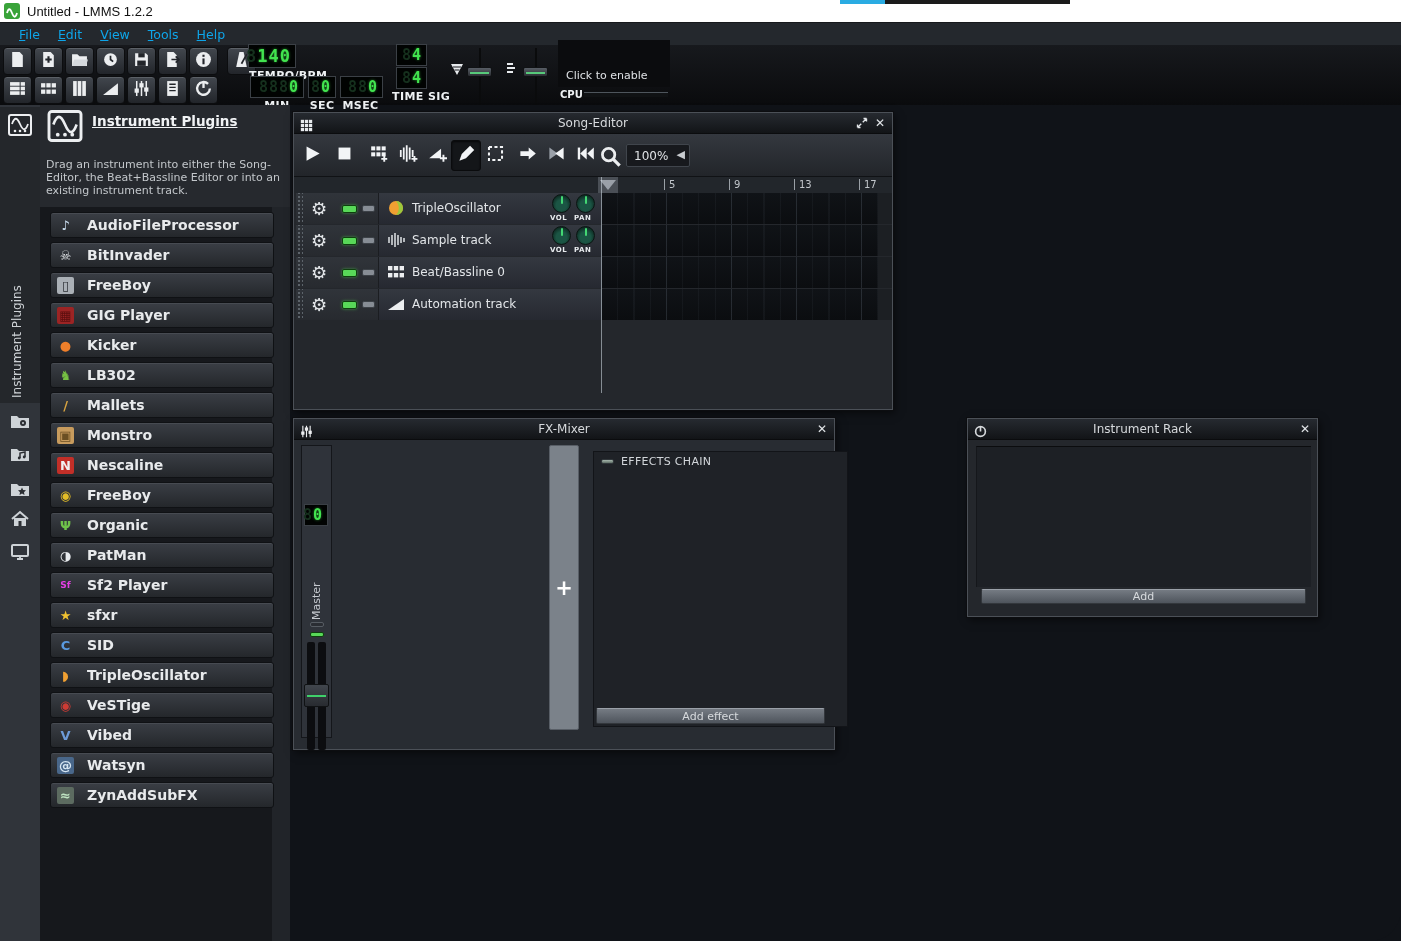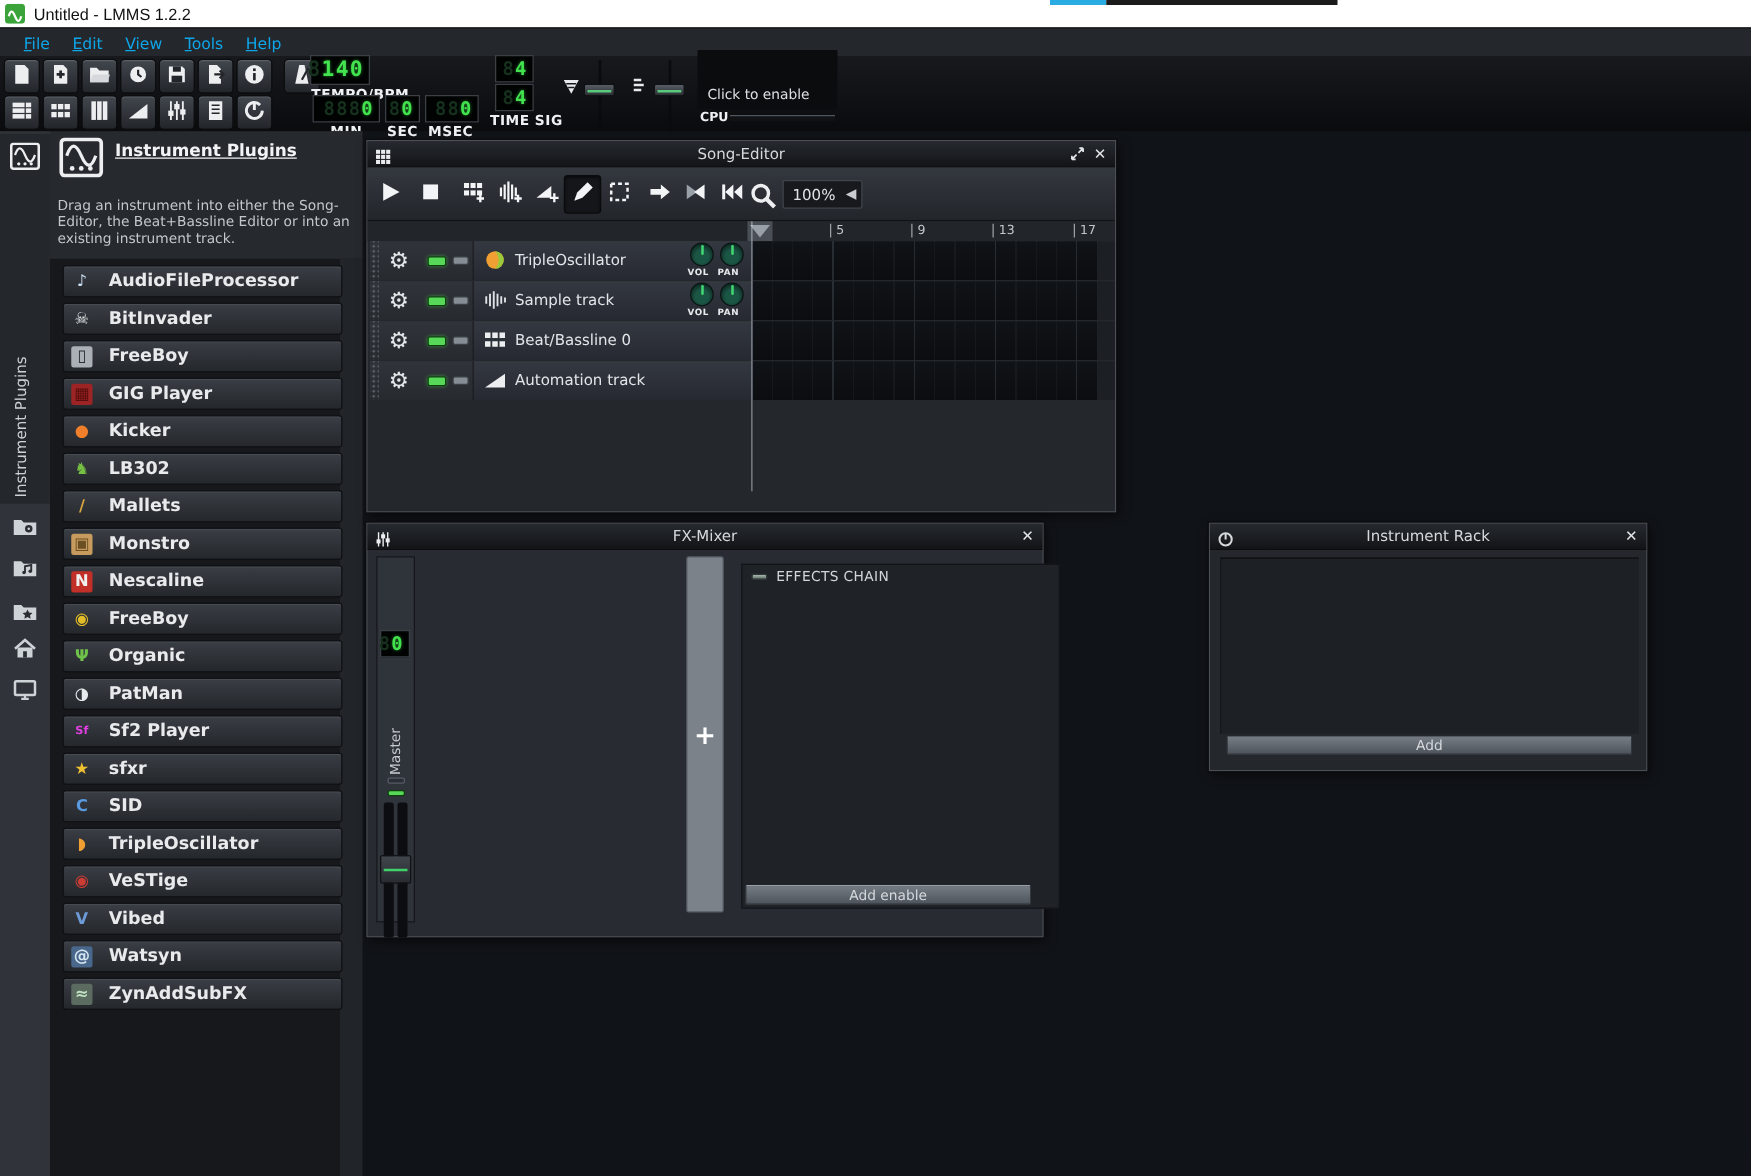--- a/index.html
+++ b/index.html
@@ -688,21 +688,21 @@
       <div id="fx-led-off"></div>
       <div id="fx-led-on"></div>
       <div class="fgroove" style="left:5px;"></div>
       <div class="fgroove" style="left:16px;"></div>
       <div id="fx-fader-handle"></div>
     </div>
     <div id="fx-add-channel">+</div>
     <div id="fx-chain">
       <div id="fx-chain-led"></div>
       <div id="fx-chain-title">EFFECTS CHAIN</div>
-      <div class="grey-btn" id="fx-add-effect">Add enable</div>
+      <div class="grey-btn" id="fx-add-effect">Add effect</div>
     </div>
   </div>
 
   <div class="window" id="controller-rack">
     <div class="wtitle">
       <span class="wicon"><svg viewBox="0 0 16 16">
             <circle cx="8" cy="8" r="6" fill="none" stroke="#d6d9dc" stroke-width="2"></circle>
             <path d="M8 2v6" stroke="#d6d9dc" stroke-width="2"></path>
           </svg></span>
       <span class="wtext">Instrument Rack</span>

